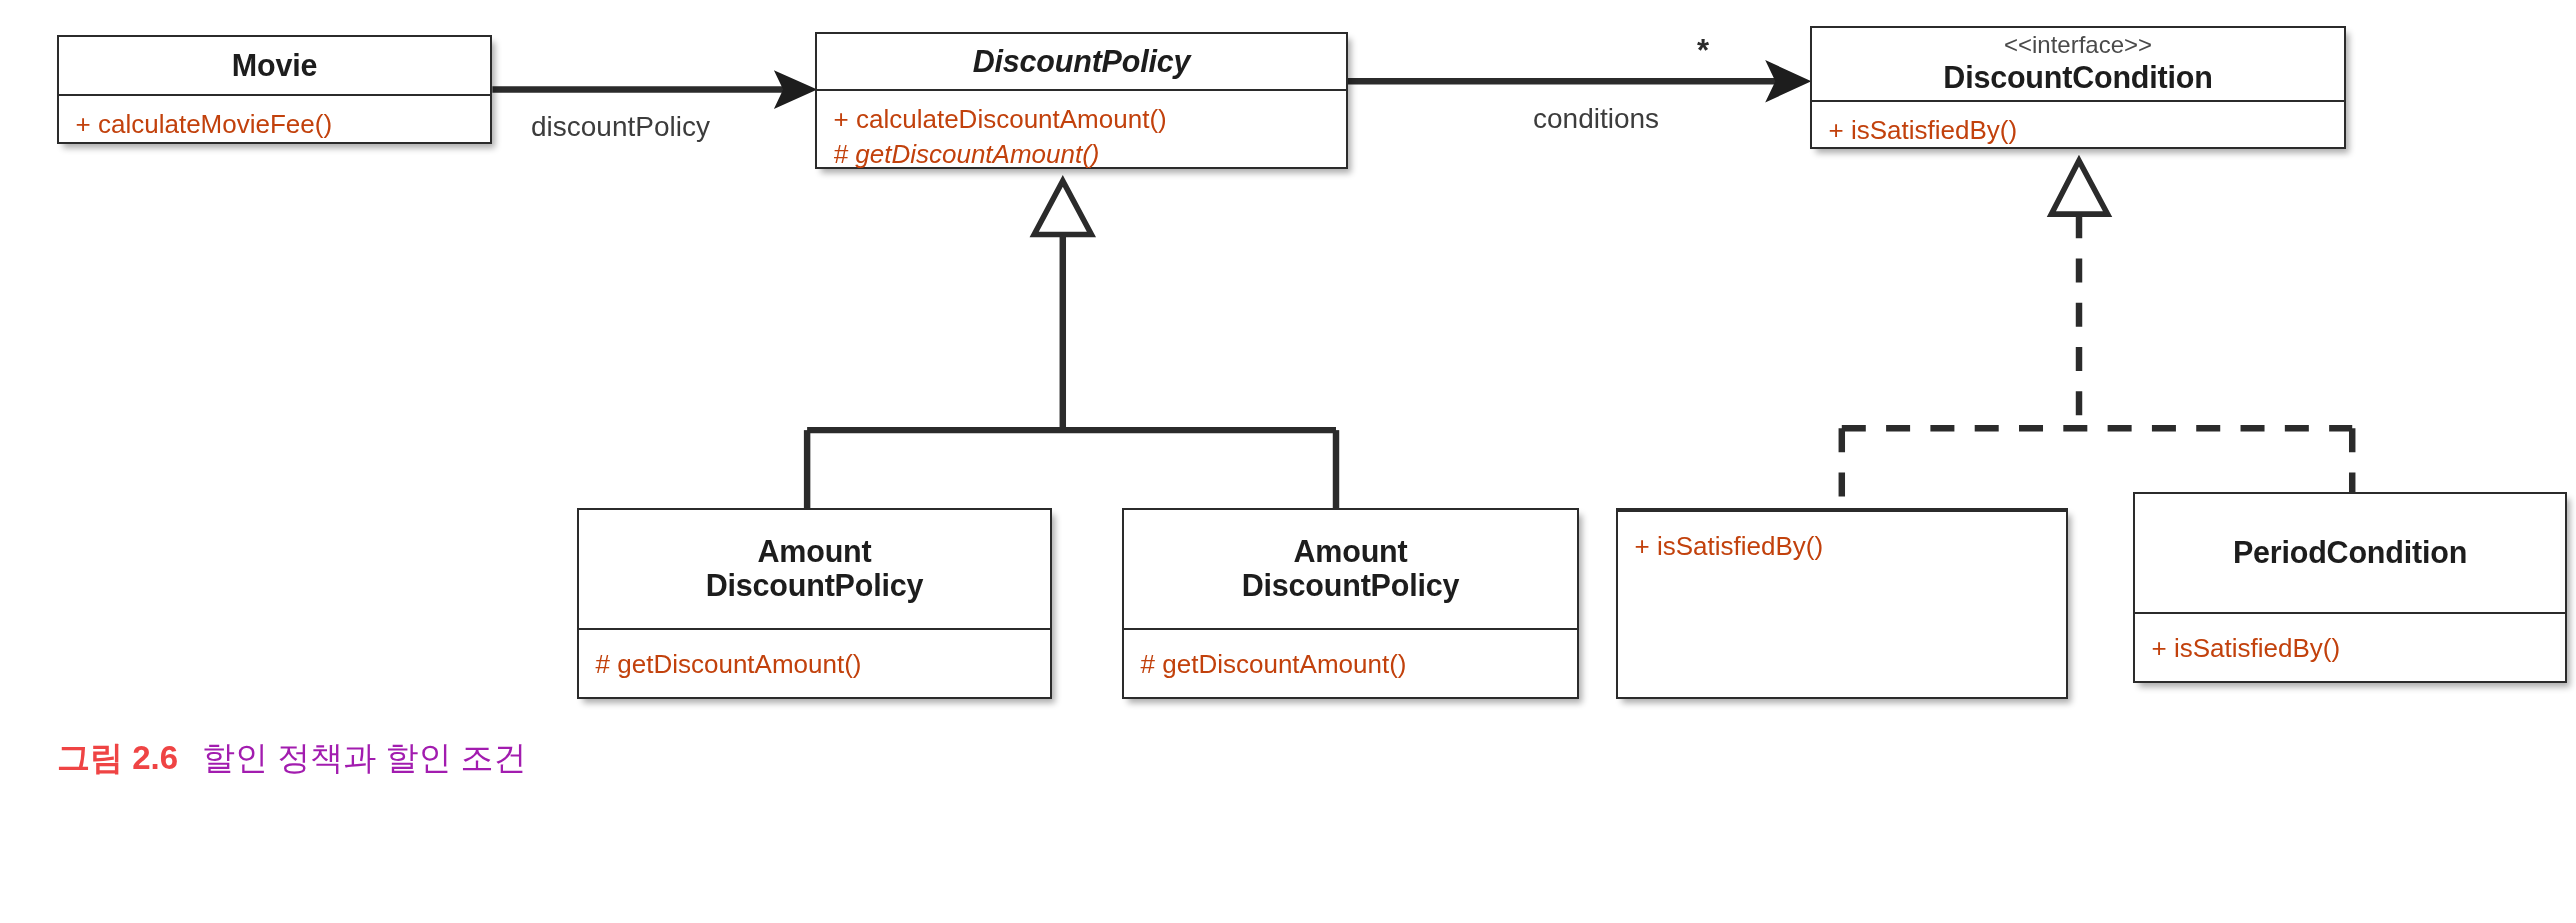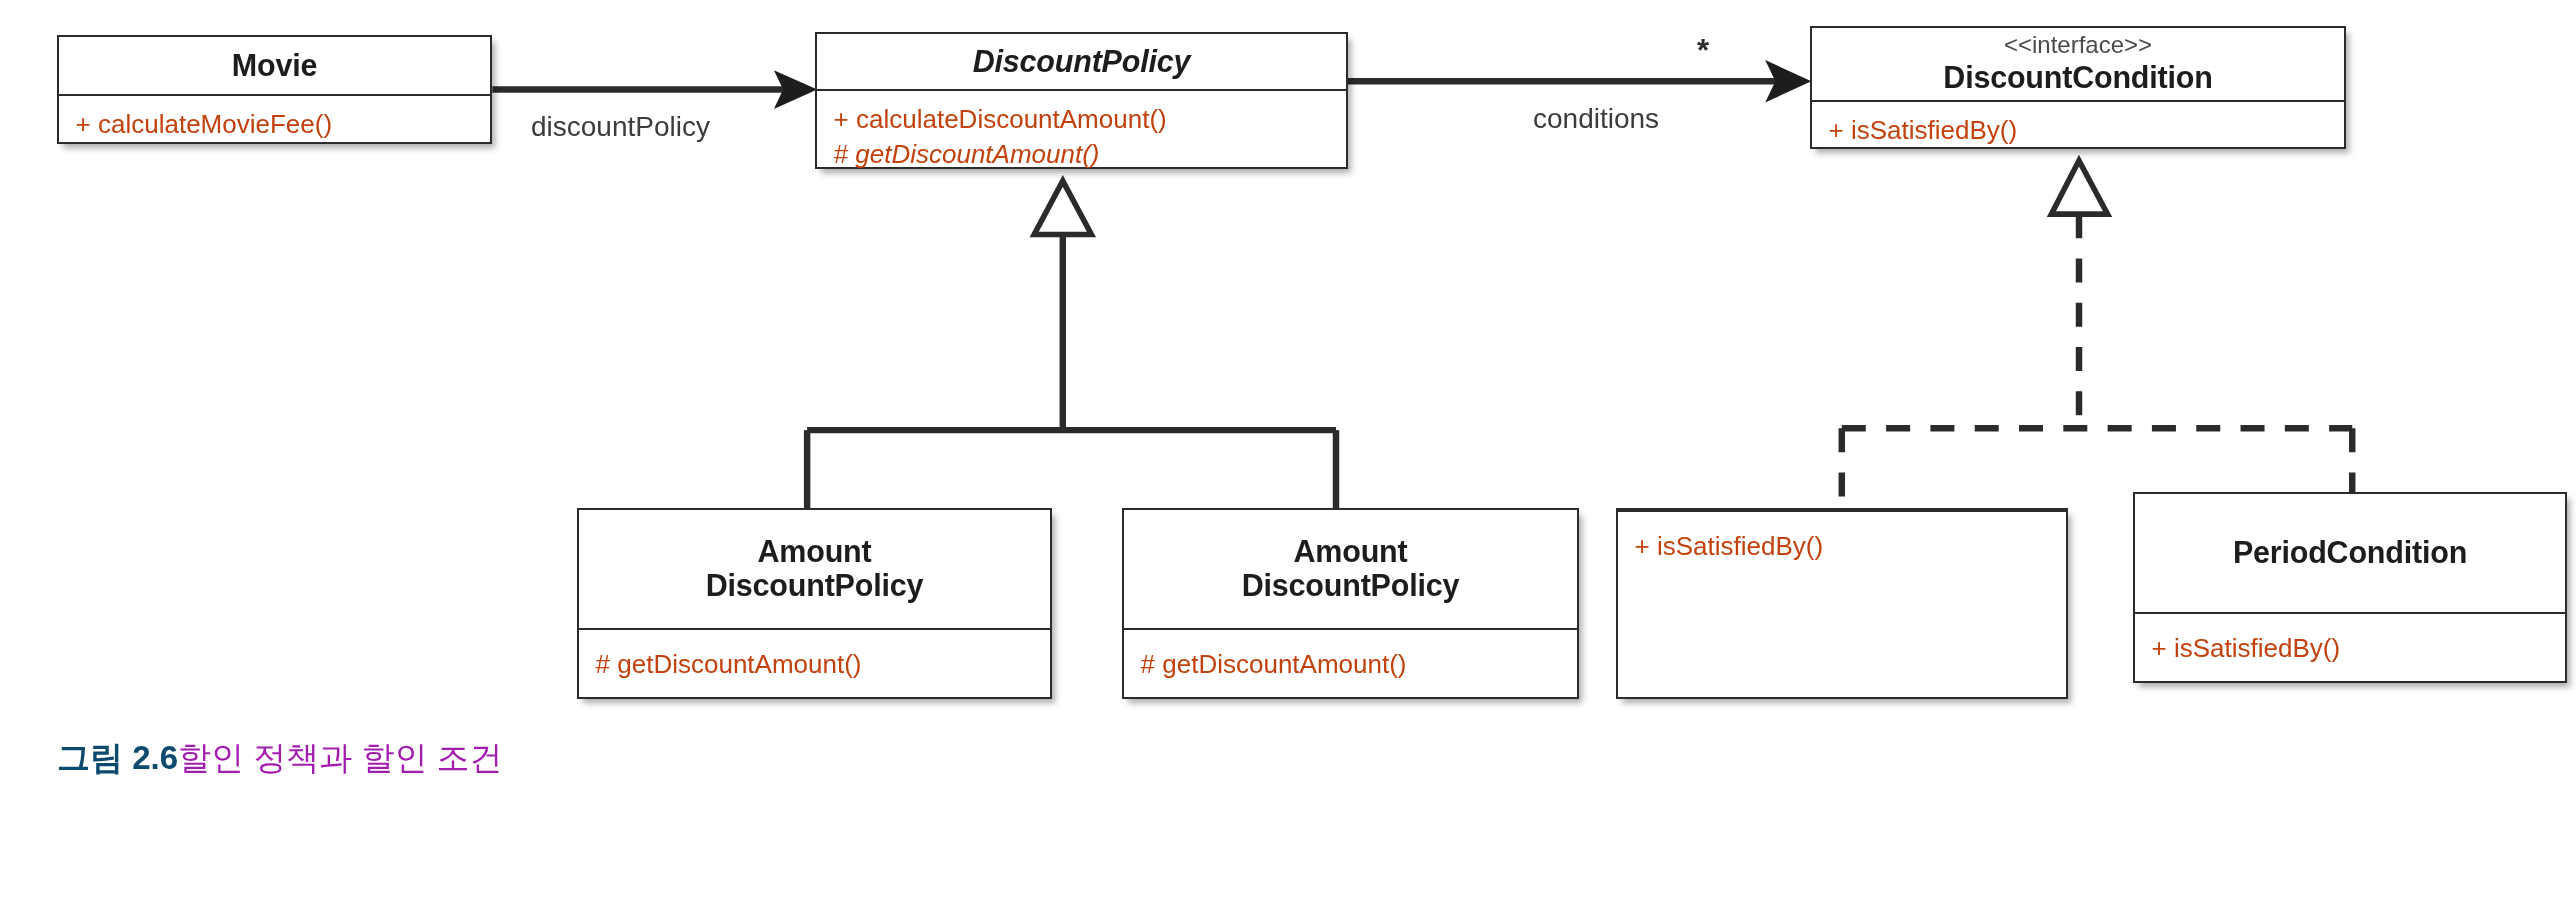--- a/index.html
+++ b/index.html
@@ -138,23 +138,23 @@
   #figure-caption {
     position: absolute;
     z-index: 3;
     left: 57px;
     top: 737px;
     font-size: 33px;
     line-height: 1.3;
     white-space: nowrap;
   }
   #figure-caption .caption-number {
-    color: #0c4a6e;
+    color: #ef4444;
     font-weight: 600;
-    margin-right: 0;
+    margin-right: 24px;
   }
   #figure-caption .caption-text {
     color: #a21caf;
     font-weight: 500;
   }
 </style>
 </head>
 <body>
 
 <div id="diagram-root">

